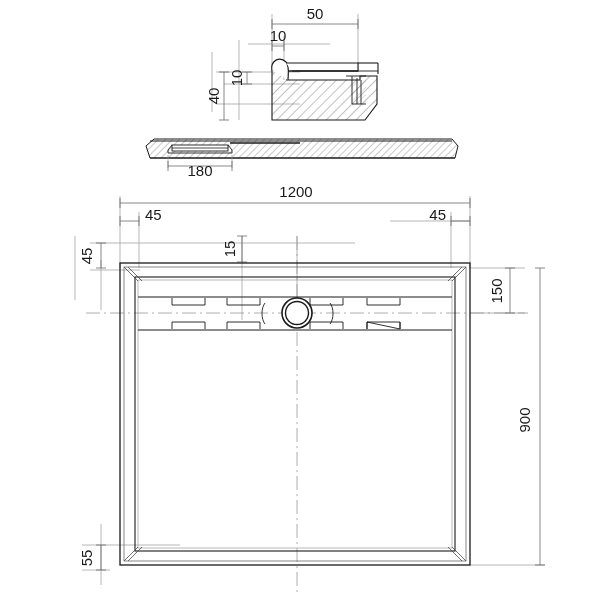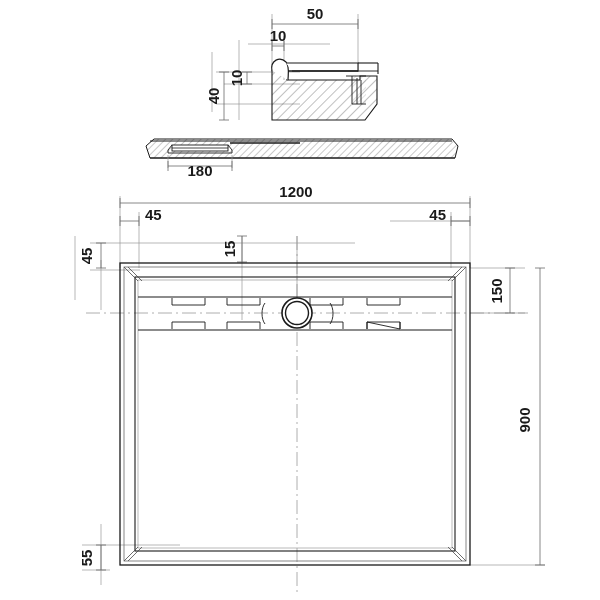--- a/index.html
+++ b/index.html
@@ -1,18 +1,18 @@
 <!DOCTYPE html>
 <html><head>
 <meta charset="utf-8">
 <style>
   html,body{margin:0;padding:0;background:#ffffff;}
   body{width:600px;height:600px;overflow:hidden;
        font-family:"Liberation Sans","DejaVu Sans",sans-serif;}
-  #sheet{position:relative;width:600px;height:600px;background:#fff;font-weight:bold;}
+  #sheet{position:relative;width:600px;height:600px;background:#fff;}
   svg{display:block;}
   .dimtext{font-family:"Liberation Sans","DejaVu Sans",sans-serif;
            font-size:15px;fill:#1a1a1a;}
 </style>
 </head>
 <body>
 
 <div id="sheet">
 <svg width="600" height="600" viewBox="0 0 600 600">
 

